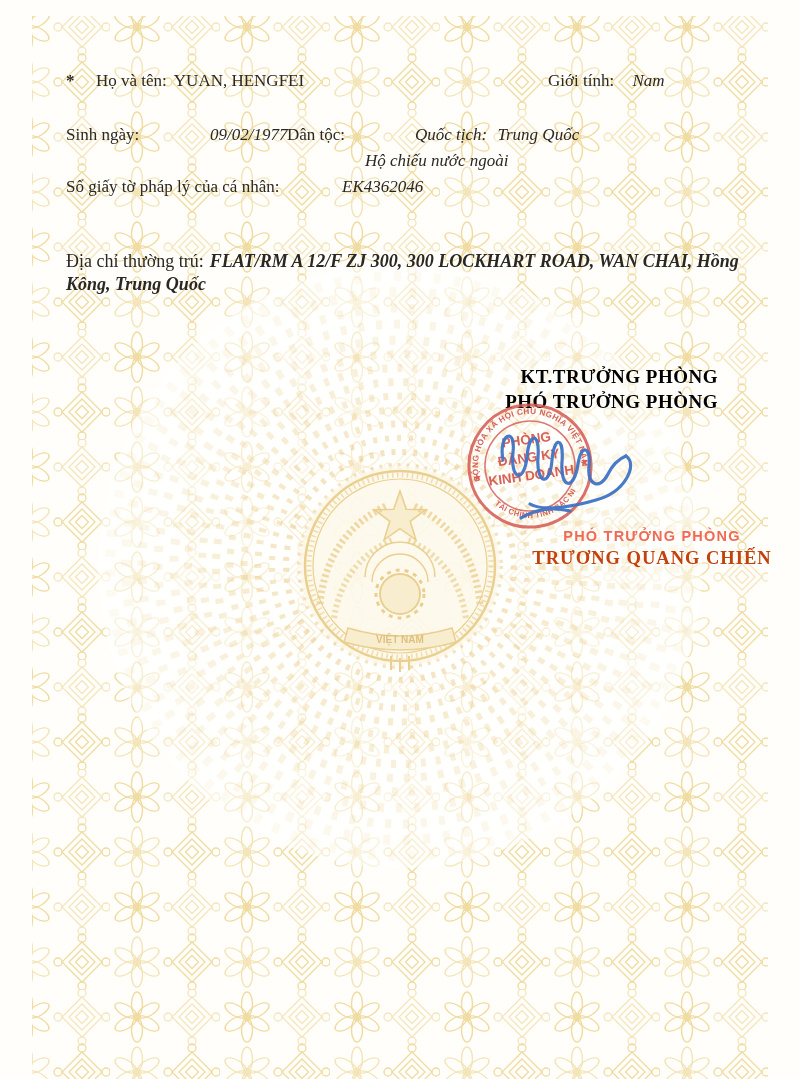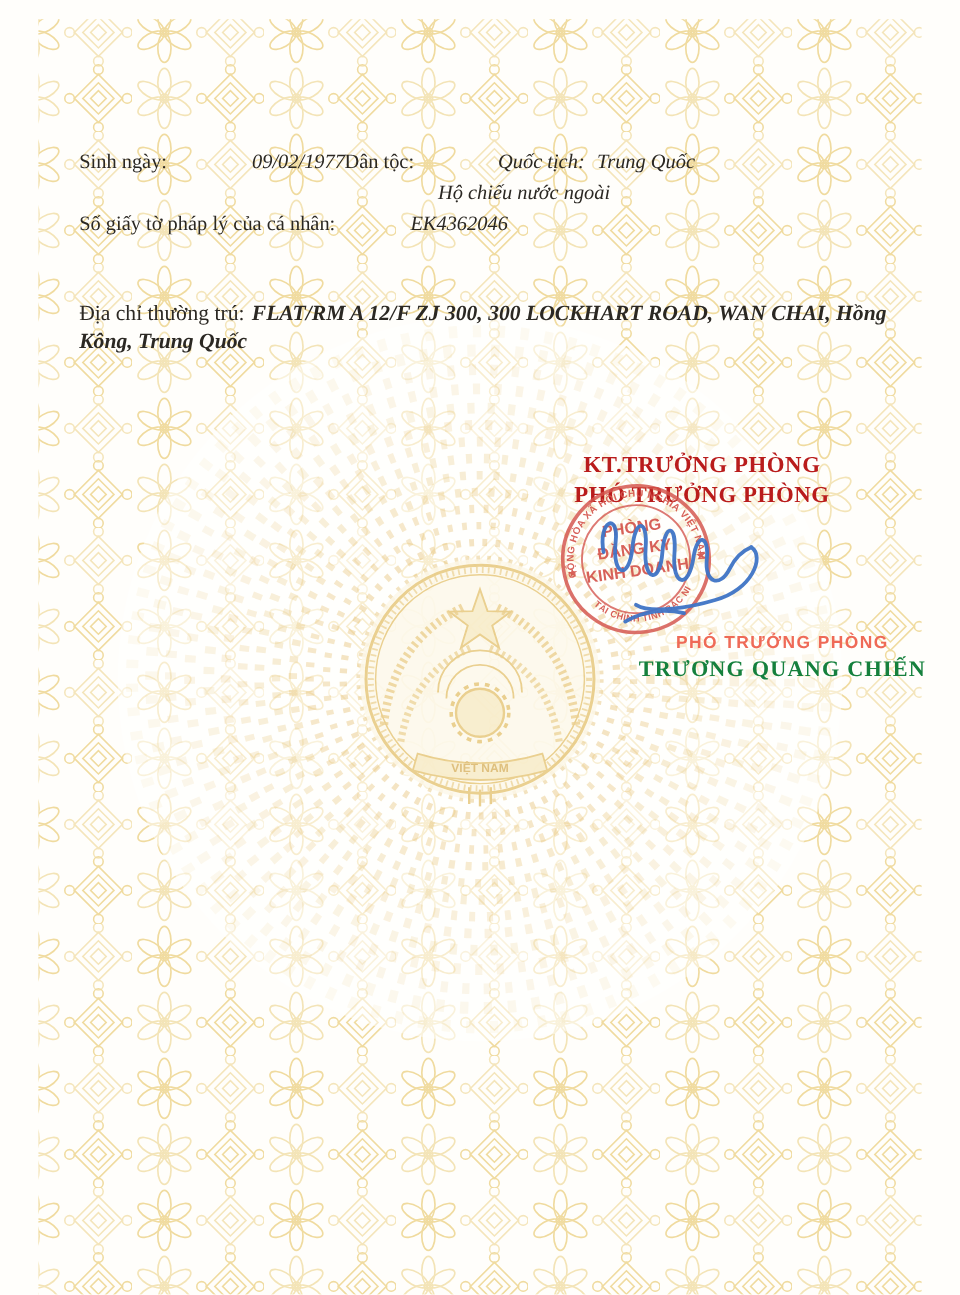--- a/index.html
+++ b/index.html
@@ -9,29 +9,29 @@
   .emblem-svg{position:absolute;left:80px;top:246px;z-index:1;}
   .content{position:absolute;inset:0;z-index:2;}
   .row{position:absolute;left:66px;width:706px;font-size:17px;line-height:22px;}
   .col{position:absolute;top:0;}
   .lbl{font-style:normal;}
   .val{font-style:italic;margin-left:40px;}
   .val-roman{font-style:normal;margin-left:7px;}
   .bullet{display:inline-block;width:30px;font-weight:bold;}
   .para{position:absolute;left:66px;font-size:18px;line-height:22.5px;}
   .para .val{margin-left:6px;}
-  .approval-heading{position:absolute;left:452px;top:375px;width:266px;text-align:center;
-     font-weight:bold;font-size:19px;line-height:25px;letter-spacing:.5px;color:#b91c1c;z-index:2;}
+  .approval-heading{position:absolute;left:452px;top:364px;width:266px;text-align:right;
+     font-weight:bold;font-size:19px;line-height:25px;letter-spacing:.5px;color:#000000;z-index:2;}
   .stamp-svg{position:absolute;left:444px;top:384px;z-index:3;}
   .sig-svg{position:absolute;left:488px;top:412px;z-index:4;}
   .signer{position:absolute;left:532px;top:528px;width:240px;text-align:center;z-index:2;}
   .signer-title{font-family:"Liberation Sans",sans-serif;font-weight:bold;font-size:14.5px;
      letter-spacing:1.2px;color:#ef6a57;}
   .signer-name{font-family:"Liberation Serif",serif;font-weight:bold;font-size:18.5px;
-     letter-spacing:1px;color:#15803d;margin-top:4px;}
+     letter-spacing:1px;color:#c2410c;margin-top:4px;}
   .stamp-text{font-family:"Liberation Sans",sans-serif;font-weight:bold;fill:#d4544c;}
 </style>
 </head>
 <body>
 
 <div class="page">
 
   <svg class="bg-svg" width="800" height="1079">
     <defs>
       <g id="flower" stroke="#eed795" fill="none" stroke-width="1.4">
@@ -99,20 +99,27 @@
           <path d="M-9,90 L-9,104"></path>
           <path d="M0,92 L0,106"></path>
           <path d="M9,90 L9,104"></path>
         </g>
       <text x="0" y="77" text-anchor="middle" font-size="10" font-weight="bold" font-family="Liberation Sans, sans-serif" fill="#dcba72">VIỆT NAM</text>
     </g>
   </svg>
 
   <div class="content">
 
+    <div class="row" style="top:70px">
+      <span class="bullet">*</span><span class="lbl">Họ và tên:</span><span class="val-roman">YUAN, HENGFEI</span>
+      <span class="col" style="left:482px">
+        <span class="lbl">Giới tính:</span>
+        <span class="val" style="margin-left:14px">Nam</span>
+      </span>
+    </div>
 
 
     <div class="row" style="top:124px">
       <span class="lbl">Sinh ngày:</span>
       <span class="col val" style="left:104px">09/02/1977</span>
       <span class="col lbl" style="left:221px">Dân tộc:</span>
       <span class="col val" style="left:309px">
         <span>Quốc tịch:</span>
         <span style="margin-left:6px">Trung Quốc</span>
       </span>

